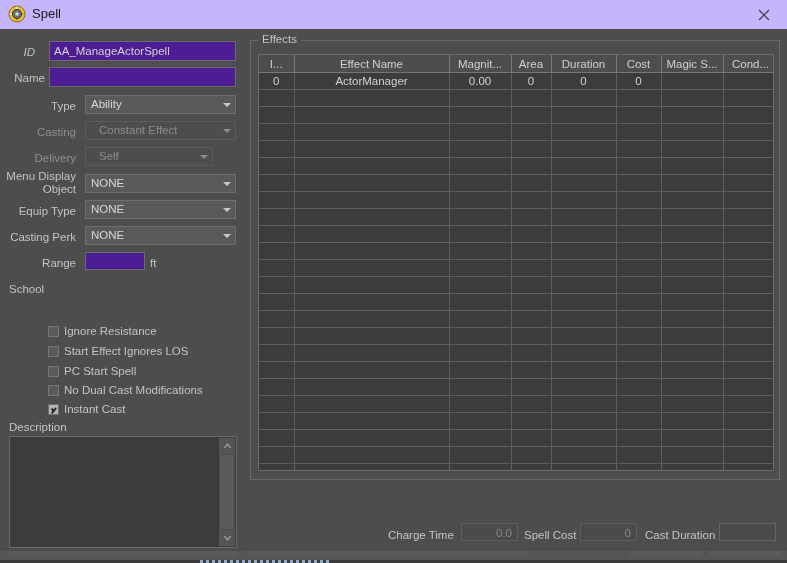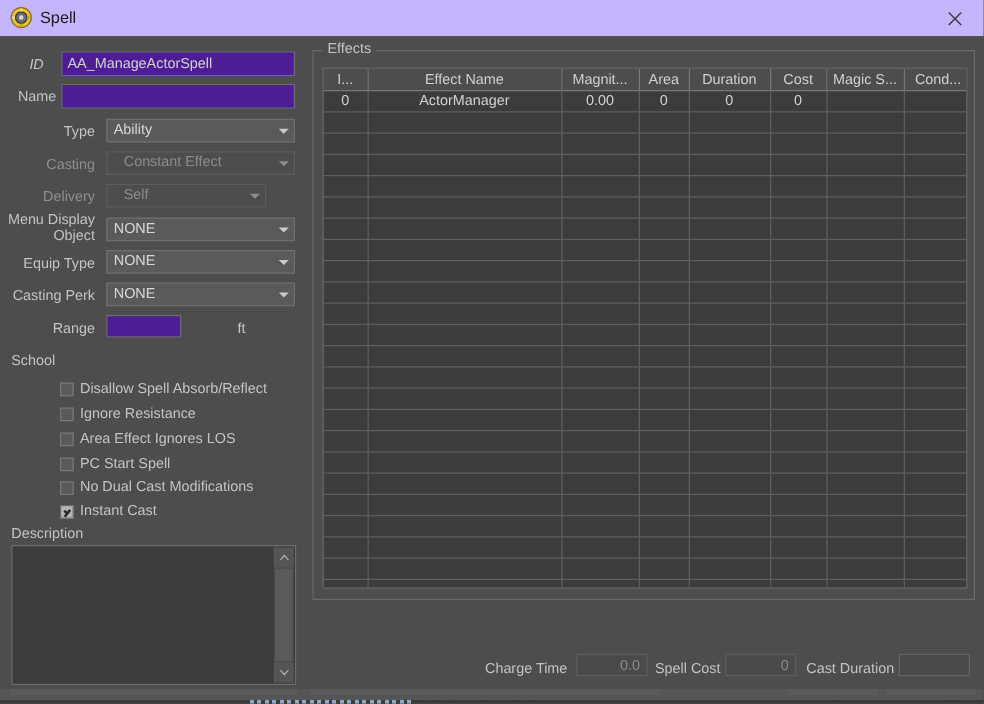--- a/index.html
+++ b/index.html
@@ -231,35 +231,31 @@
     </div>
 
     <div class="lbl r" style="left:0;top:202px;width:76px;">Casting Perk</div>
     <div class="combo" style="left:85px;top:197px;width:151px;height:19px;">
       <span>NONE</span>
       <i class="arrow"></i>
     </div>
 
     <div class="lbl r" style="left:0;top:228px;width:76px;">Range</div>
     <div class="textbox" style="left:85px;top:223px;width:60px;height:18px;"></div>
-    <div class="lbl" style="left:150px;top:228px;margin-left:40px;">ft</div>
+    <div class="lbl" style="left:150px;top:228px;">ft</div>
 
     <div class="lbl" style="left:9px;top:254px;">School</div>
 
-    <div class="cbrow" style="left:48px;top:276px;">
-      <span class="cbox off"></span>
-      <span class="cl">Disallow Spell Absorb/Reflect</span>
-    </div>
     <div class="cbrow" style="left:48px;top:296px;">
       <span class="cbox off"></span>
       <span class="cl">Ignore Resistance</span>
     </div>
     <div class="cbrow" style="left:48px;top:316px;">
       <span class="cbox off"></span>
-      <span class="cl">Area Effect Ignores LOS</span>
+      <span class="cl">Start Effect Ignores LOS</span>
     </div>
     <div class="cbrow" style="left:48px;top:336px;">
       <span class="cbox off"></span>
       <span class="cl">PC Start Spell</span>
     </div>
     <div class="cbrow" style="left:48px;top:355px;">
       <span class="cbox off"></span>
       <span class="cl">No Dual Cast Modifications</span>
     </div>
     <div class="cbrow" style="left:48px;top:374px;">

